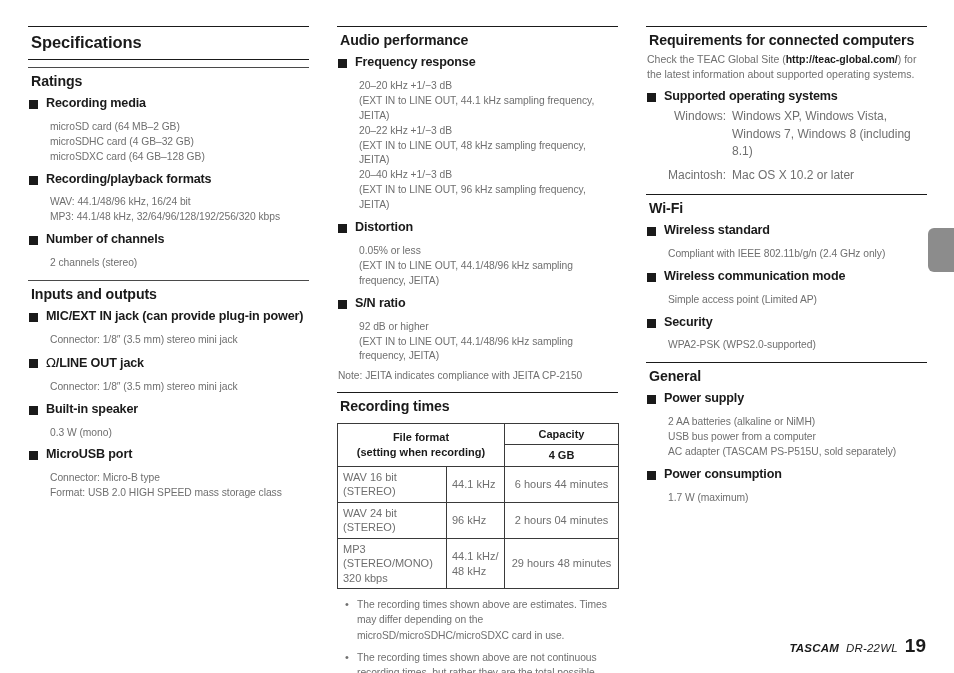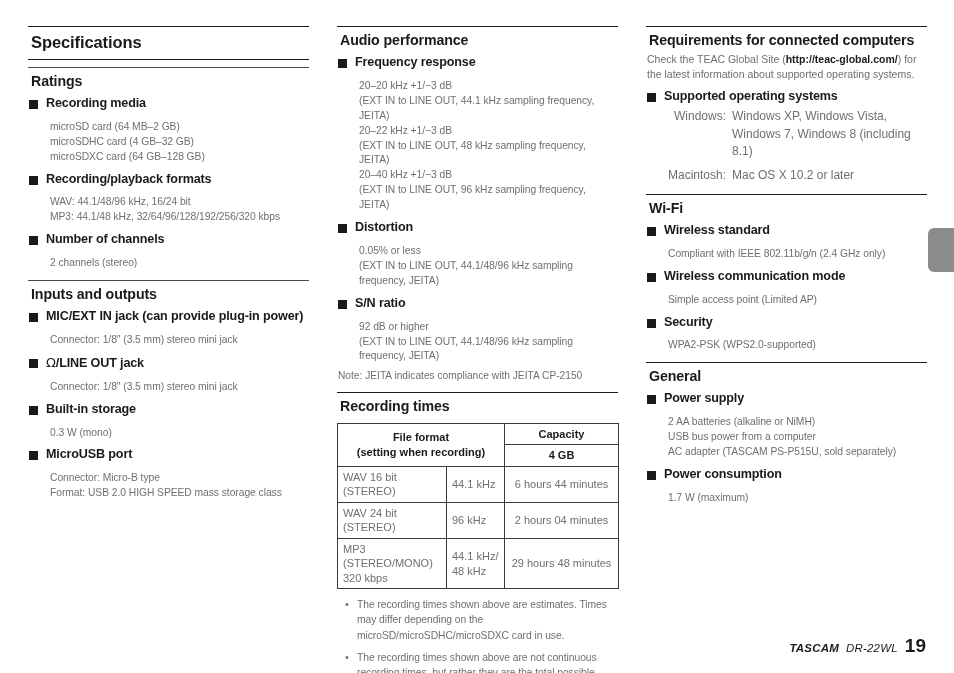--- a/index.html
+++ b/index.html
@@ -293,21 +293,21 @@
         <span class="hp-glyph">Ω</span><span>/LINE OUT jack</span>
       </div>
       <div class="sub">
         <span class="sub-line">Connector: 1/8″ (3.5 mm) stereo mini jack</span>
       </div>
     </div>
 
     <div class="item">
       <div class="item-head">
         <span class="sq"></span>
-        <span>Built-in storage</span>
+        <span>Built-in speaker</span>
       </div>
       <div class="sub">
         <span class="sub-line">0.3 W (mono)</span>
       </div>
     </div>
 
     <div class="item">
       <div class="item-head">
         <span class="sq"></span>
         <span>MicroUSB port</span>

